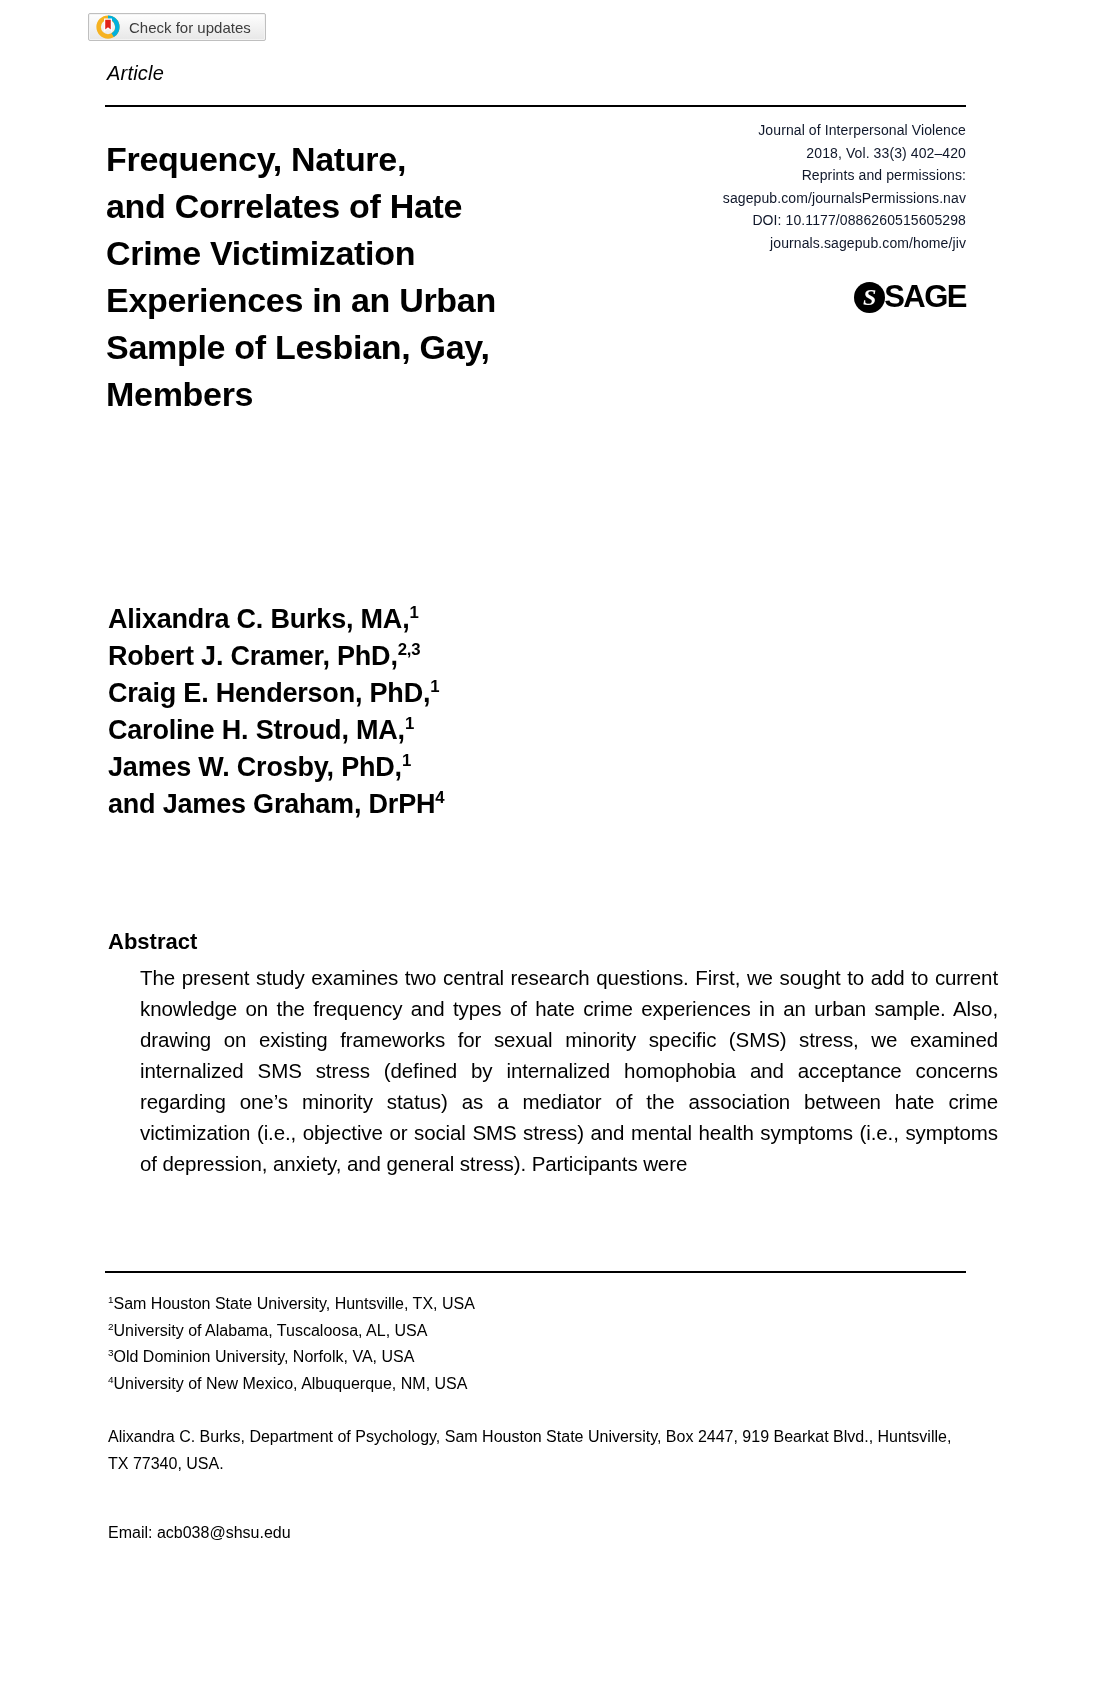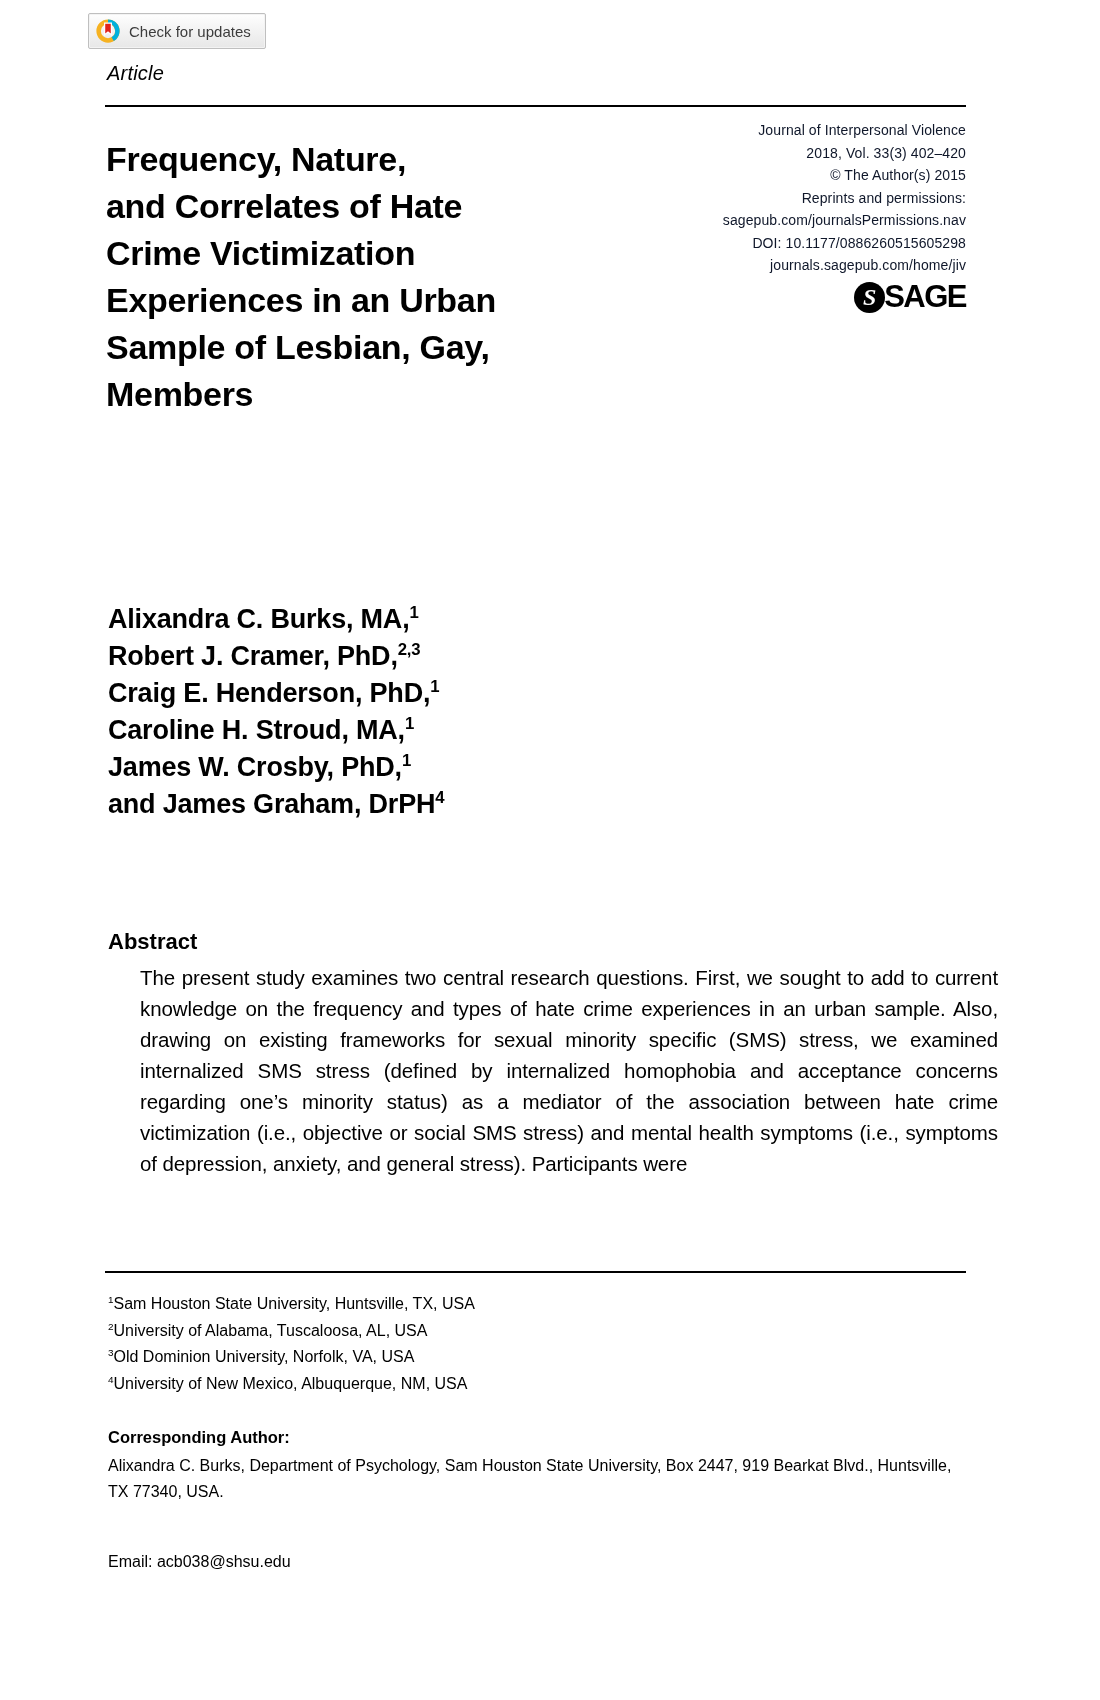--- a/index.html
+++ b/index.html
@@ -8,21 +8,21 @@
     width: 1100px; height: 1700px; position: relative;
     font-family: "Liberation Sans", sans-serif; color: #000;
     overflow: hidden;
   }
   .page { position: absolute; inset: 0; background: #fff; }
 
   
   .badge {
     position: absolute; left: 88px; top: 13px;
     display: inline-flex; align-items: center; gap: 9px;
-    height: 36px; padding: 0 14px 0 7px;
+    height: 28px; padding: 0 14px 0 7px;
     background: linear-gradient(#fefefe, #e7e7e7);
     border: 1px solid #bfbfbf; border-radius: 2px;
     box-shadow: 0 0 0 1px #f3f3f3 inset;
     color: #3c3c3c; font-size: 15px; text-decoration: none; cursor: pointer;
   }
   .badge svg { display: block; }
 
   .article-type {
     position: absolute; left: 107px; top: 62px;
     font-style: italic; font-size: 20px; letter-spacing: 0.2px;
@@ -86,21 +86,20 @@
     </span>
     <span>Check for updates</span>
   </a>
 
   <div class="article-type">Article</div>
   <div class="rule-top"></div>
 
   <div class="journal-info">
     <span class="jline">Journal of Interpersonal Violence</span>
     <span class="jline">2018, Vol. 33(3) 402–420</span>
-    <span class="jline">© The Author(s) 2015</span>
     <span class="jline">Reprints and permissions:</span>
     <a class="jline">sagepub.com/journalsPermissions.nav</a>
     <a class="jline">DOI: 10.1177/0886260515605298</a>
     <a class="jline">journals.sagepub.com/home/jiv</a>
   </div>
 
   <div class="sage-logo">
     <span class="sage-circle">S</span>
     <span class="sage-word">SAGE</span>
   </div>
@@ -128,18 +127,17 @@
 
   <div class="rule-foot"></div>
   <div class="affiliations">
     <div><sup>1</sup><span>Sam Houston State University, Huntsville, TX, USA</span></div>
     <div><sup>2</sup><span>University of Alabama, Tuscaloosa, AL, USA</span></div>
     <div><sup>3</sup><span>Old Dominion University, Norfolk, VA, USA</span></div>
     <div><sup>4</sup><span>University of New Mexico, Albuquerque, NM, USA</span></div>
   </div>
 
   <div class="corresponding">
-    <div class="head">Corresponding Author:</div>
     <div>Alixandra C. Burks, Department of Psychology, Sam Houston State University, Box 2447, 919 Bearkat Blvd., Huntsville, TX 77340, USA.</div>
     <a class="email">Email: acb038@shsu.edu</a>
   </div>
 
 </div>
 
 </body></html>

